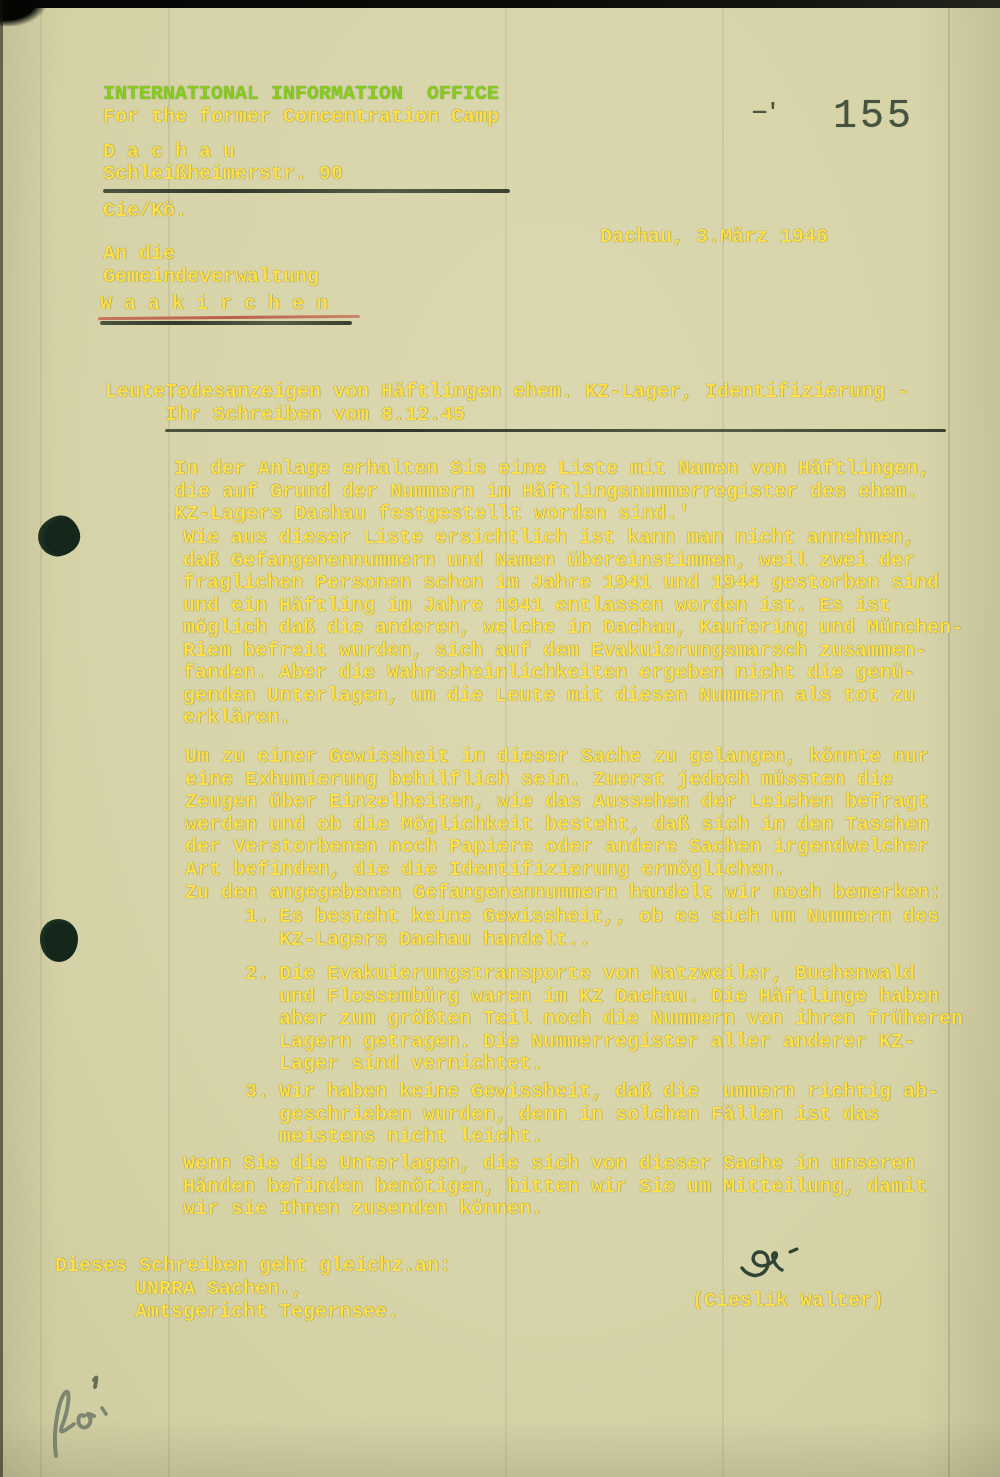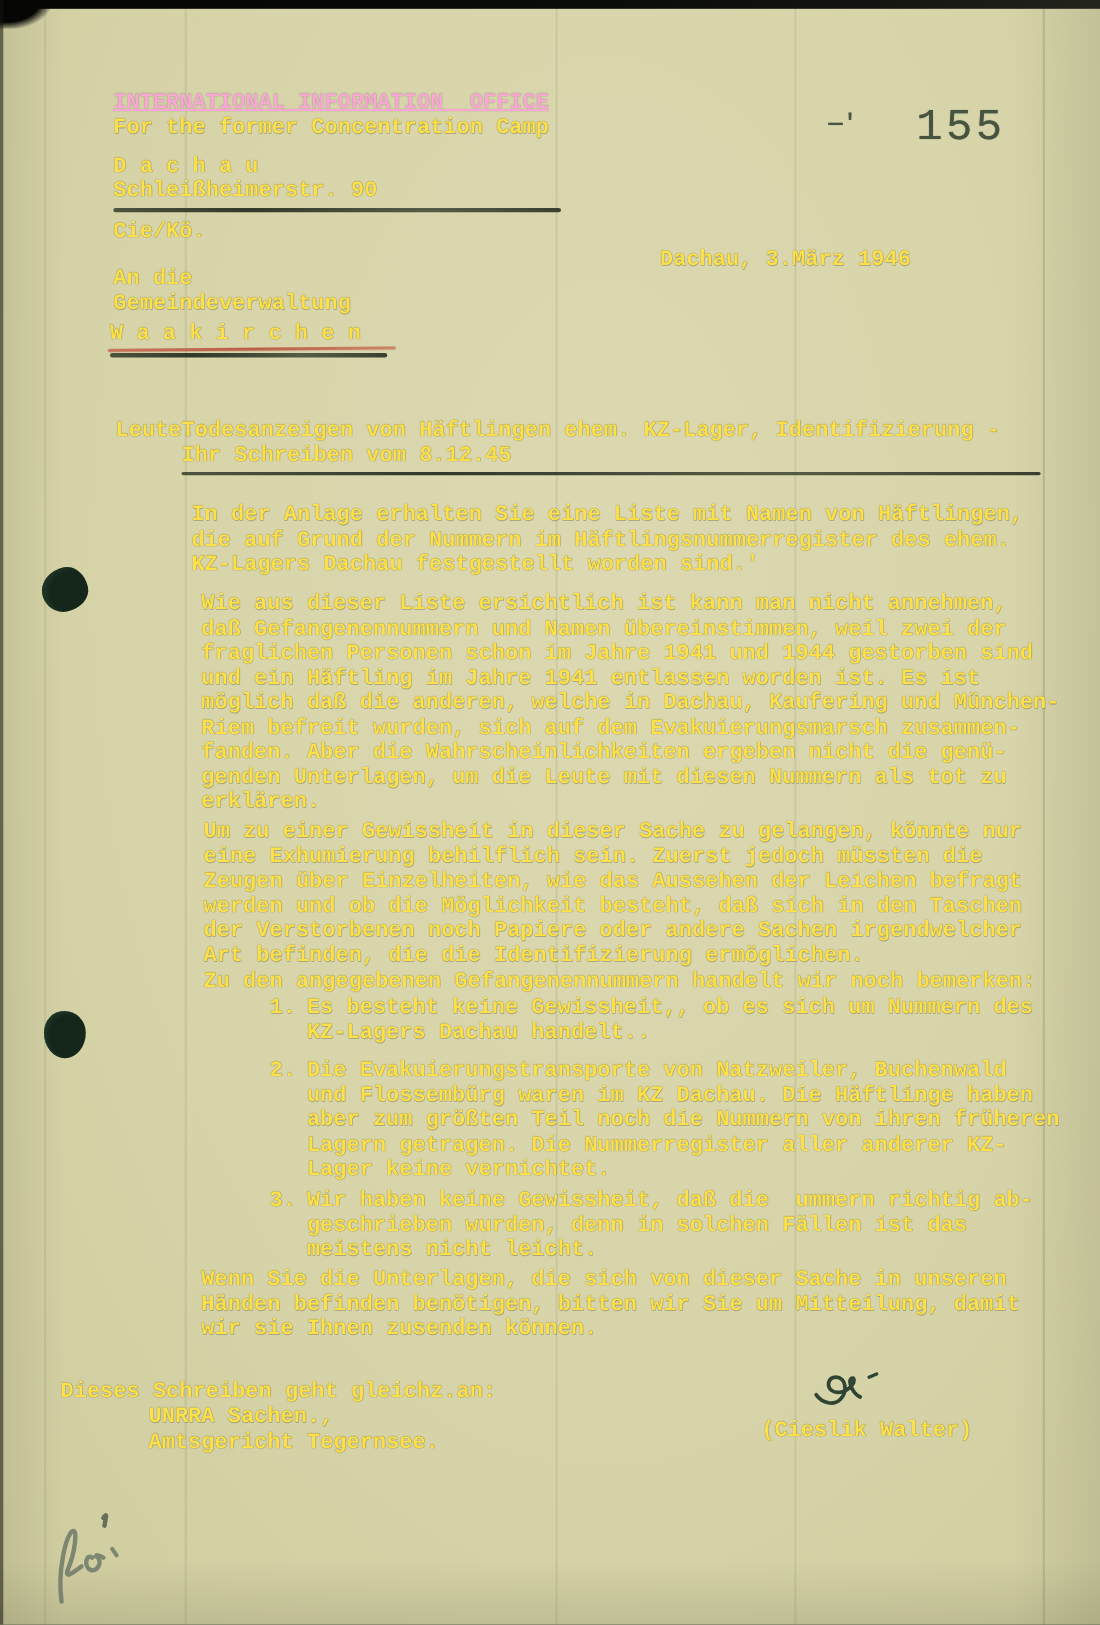--- a/index.html
+++ b/index.html
@@ -29,21 +29,21 @@
   .hole1{left:38px;top:516px;width:42px;height:40px;border-radius:58% 42% 55% 45%/50% 55% 45% 50%;transform:rotate(-12deg);
     box-shadow:inset 4px 2px 4px rgba(40,70,50,.5);}
   .hole2{left:40px;top:919px;width:38px;height:43px;border-radius:48% 52% 50% 50%/46% 46% 54% 54%;
     box-shadow:inset 3px 2px 4px rgba(40,70,50,.5);}
   
   .tw{
     position:absolute;color:#fde047;font-size:20px;line-height:22.5px;
     font-weight:700;white-space:pre-wrap;
     text-shadow:0 0 1px rgba(62,76,59,.75), .4px .4px 0 rgba(62,76,59,.25);
   }
-  .tw.faded{color:#f9a8d4;text-shadow:0 0 1.4px rgba(76,90,71,.6);text-decoration:underline;}
+  .tw.faded{color:#84cc16;text-shadow:0 0 1.4px rgba(76,90,71,.6);}
   .rule{position:absolute;height:4px;border-radius:2px;
     background:linear-gradient(90deg, rgba(52,62,45,.85), rgba(40,48,34,.95) 30%, rgba(52,62,45,.8) 70%, rgba(40,48,34,.9));}
   .red-line{position:absolute;height:3px;border-radius:2px;transform:rotate(-.5deg);
     background:linear-gradient(90deg, rgba(197,101,77,.85), rgba(185,88,66,.95) 50%, rgba(197,101,77,.7));
     filter:blur(.3px);}
   .page-number{position:absolute;font-size:40px;line-height:40px;font-weight:400;
     color:#46533f;letter-spacing:3px;text-shadow:0 0 1px rgba(70,83,63,.7);}
   .dash-mark{position:absolute;font-size:22px;color:#4a5642;font-weight:700;}
   .list-item{position:absolute;display:flex;}
   .list-num{width:34px;flex:0 0 34px;}
@@ -87,21 +87,21 @@
 <div class="rule" style="left:100px;top:321px;width:252px;height:4px"></div>
 
 <div class="tw" style="left:105px;top:381px">Leute.:</div>
 <div class="tw" style="left:165px;top:381px;width:790px">Todesanzeigen von Häftlingen ehem. KZ-Lager, Identifizierung -
 Ihr Schreiben vom 8.12.45</div>
 <div class="rule" style="left:165px;top:429px;width:781px;height:3px"></div>
 
 <div class="tw" style="left:174px;top:458px;width:790px">In der Anlage erhalten Sie eine Liste mit Namen von Häftlingen,
 die auf Grund der Nummern im Häftlingsnummerregister des ehem.
 KZ-Lagers Dachau festgestellt worden sind.'</div>
-<div class="tw" style="left:183px;top:539px;width:800px">Wie aus dieser Liste ersichtlich ist kann man nicht annehmen,
+<div class="tw" style="left:183px;top:527px;width:800px">Wie aus dieser Liste ersichtlich ist kann man nicht annehmen,
 daß Gefangenennummern und Namen übereinstimmen, weil zwei der
 fraglichen Personen schon im Jahre 1941 und 1944 gestorben sind
 und ein Häftling im Jahre 1941 entlassen worden ist. Es ist
 möglich daß die anderen, welche in Dachau, Kaufering und München-
 Riem befreit wurden, sich auf dem Evakuierungsmarsch zusammen-
 fanden. Aber die Wahrscheinlichkeiten ergeben nicht die genü-
 genden Unterlagen, um die Leute mit diesen Nummern als tot zu
 erklären.</div>
 <div class="tw" style="left:185px;top:746px;width:795px">Um zu einer Gewissheit in dieser Sache zu gelangen, könnte nur
 eine Exhumierung behilflich sein. Zuerst jedoch müssten die
@@ -115,21 +115,21 @@
   <span class="list-num">1.</span>
   <span>Es besteht keine Gewissheit,, ob es sich um Nummern des
 KZ-Lagers Dachau handelt..</span>
 </div>
 <div class="list-item tw" style="left:245px;top:963px;width:730px">
   <span class="list-num">2.</span>
   <span>Die Evakuierungstransporte von Natzweiler, Buchenwald
 und Flossembürg waren im KZ Dachau. Die Häftlinge haben
 aber zum größten Teil noch die Nummern von ihren früheren
 Lagern getragen. Die Nummerregister aller anderer KZ-
-Lager keine vernichtet.</span>
+Lager sind vernichtet.</span>
 </div>
 <div class="list-item tw" style="left:245px;top:1081px;width:720px">
   <span class="list-num">3.</span>
   <span>Wir haben keine Gewissheit, daß die  ummern richtig ab-
 geschrieben wurden, denn in solchen Fällen ist das
 meistens nicht leicht.</span>
 </div>
 
 <div class="tw" style="left:183px;top:1153px;width:800px">Wenn Sie die Unterlagen, die sich von dieser Sache in unseren
 Händen befinden benötigen, bitten wir Sie um Mitteilung, damit

